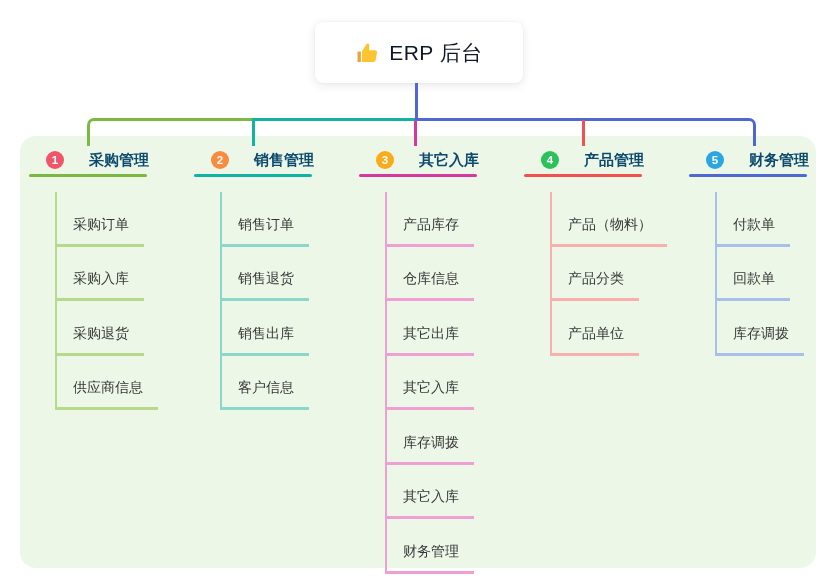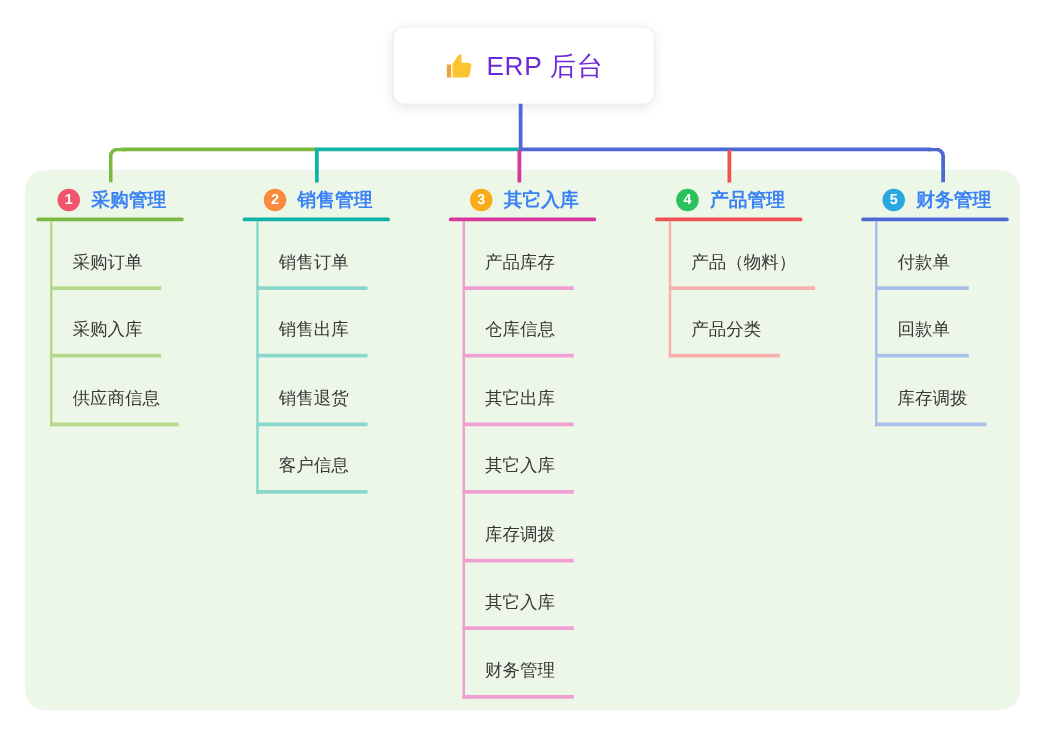--- a/index.html
+++ b/index.html
@@ -12,21 +12,21 @@
     border-radius:16px;background:var(--canvas,#ecf7e8);
   }
   
   .root-node{
     position:absolute;left:315px;top:22px;width:208px;height:61px;
     background:#fff;border-radius:8px;
     box-shadow:0 2px 10px rgba(0,0,0,.10),0 0 2px rgba(0,0,0,.05);
     display:flex;align-items:center;justify-content:center;gap:10px;
     cursor:pointer;
   }
-  .root-label{font-size:21px;color:#6d28d9;font-weight:500;letter-spacing:.5px;}
+  .root-label{font-size:21px;color:#0f172a;font-weight:500;letter-spacing:.5px;}
   .thumb-icon{width:24px;height:24px;display:block;}
   
   .trunk{position:absolute;left:415px;top:83px;width:3px;height:38px;background:var(--c);}
   .hseg{position:absolute;top:118px;height:3px;background:var(--c);}
   .seg-green{left:97px;width:156px;}
   .seg-teal{left:252px;width:163px;}
   .seg-blue{left:415px;width:330px;}
   .corner{position:absolute;top:118px;height:28px;box-sizing:border-box;background:transparent;}
   .corner-left{left:87px;width:14px;border-left:3px solid var(--c);border-top:3px solid var(--c);border-top-left-radius:7px;}
   .corner-right{left:742px;width:14px;border-right:3px solid var(--c);border-top:3px solid var(--c);border-top-right-radius:7px;}
@@ -34,32 +34,32 @@
   
   .branch{position:absolute;top:146px;width:118px;}
   .branch-head{
     height:28px;display:flex;align-items:center;padding-left:17px;cursor:pointer;
   }
   .badge{
     width:18px;height:18px;border-radius:50%;background:var(--badge);
     color:#fff;font-size:11.5px;font-weight:bold;line-height:18px;text-align:center;
     flex:0 0 18px;
   }
-  .branch-title{margin-left:9px;font-size:15px;font-weight:600;color:#3b82f6;white-space:nowrap;}
+  .branch-title{margin-left:25px;font-size:15px;font-weight:600;color:#0c4a6e;white-space:nowrap;}
   .branch-underline{width:118px;height:3px;border-radius:2px;background:var(--line);}
   .children{position:relative;}
   .vline{position:absolute;left:11px;top:0;bottom:0;width:2px;background:var(--child);}
   .child-row{position:relative;height:54.5px;list-style:none;margin:0;padding:0;}
   .child-cell{
     position:absolute;bottom:0;left:11px;white-space:nowrap;
     border-bottom:3px solid var(--child);
     padding:0 15px 10px 18px;cursor:pointer;
   }
   .child-label{font-size:14px;color:#383838;}
-  ul.children{margin:0;padding:0;}
+  ul.children{margin:15px;padding:0;}
 </style>
 </head>
 <body>
 
 <div class="stage" style="--canvas: #ecf7e8;">
   <div class="canvas-bg"></div>
 
   <div class="root-node">
     <svg class="thumb-icon" viewBox="0 0 24 24">
       <path d="M2.5 10.5h3.4V21H2.5z" fill="#f0a13a"></path>
@@ -86,41 +86,44 @@
     <div class="branch-underline"></div>
     <ul class="children">
       <i class="vline"></i>
       <li class="child-row">
           <div class="child-cell"><span class="child-label">采购订单</span></div>
         </li>
       <li class="child-row">
           <div class="child-cell"><span class="child-label">采购入库</span></div>
         </li>
       <li class="child-row">
+          <div class="child-cell"><span class="child-label">采购退货</span></div>
+        </li>
+      <li class="child-row">
           <div class="child-cell"><span class="child-label">供应商信息</span></div>
         </li>
     </ul>
   </div>
 
   <div class="branch" style="left: 194px; --badge: #fa8a3e; --line: #10b3a4; --child: #8bd7cc;">
     <div class="branch-head">
       <span class="badge">2</span>
       <span class="branch-title">销售管理</span>
     </div>
     <div class="branch-underline"></div>
     <ul class="children">
       <i class="vline"></i>
       <li class="child-row">
           <div class="child-cell"><span class="child-label">销售订单</span></div>
         </li>
       <li class="child-row">
+          <div class="child-cell"><span class="child-label">销售退货</span></div>
+        </li>
+      <li class="child-row">
           <div class="child-cell"><span class="child-label">销售出库</span></div>
-        </li>
-      <li class="child-row">
-          <div class="child-cell"><span class="child-label">销售退货</span></div>
         </li>
       <li class="child-row">
           <div class="child-cell"><span class="child-label">客户信息</span></div>
         </li>
     </ul>
   </div>
 
   <div class="branch" style="left: 359px; --badge: #f9ab19; --line: #d6399e; --child: #f09fd2;">
     <div class="branch-head">
       <span class="badge">3</span>
@@ -160,20 +163,23 @@
     </div>
     <div class="branch-underline"></div>
     <ul class="children">
       <i class="vline"></i>
       <li class="child-row">
           <div class="child-cell"><span class="child-label">产品（物料）</span></div>
         </li>
       <li class="child-row">
           <div class="child-cell"><span class="child-label">产品分类</span></div>
         </li>
+      <li class="child-row">
+          <div class="child-cell"><span class="child-label">产品单位</span></div>
+        </li>
     </ul>
   </div>
 
   <div class="branch" style="left: 689px; --badge: #2aa7e1; --line: #4d68d1; --child: #a8bfe9;">
     <div class="branch-head">
       <span class="badge">5</span>
       <span class="branch-title">财务管理</span>
     </div>
     <div class="branch-underline"></div>
     <ul class="children">

